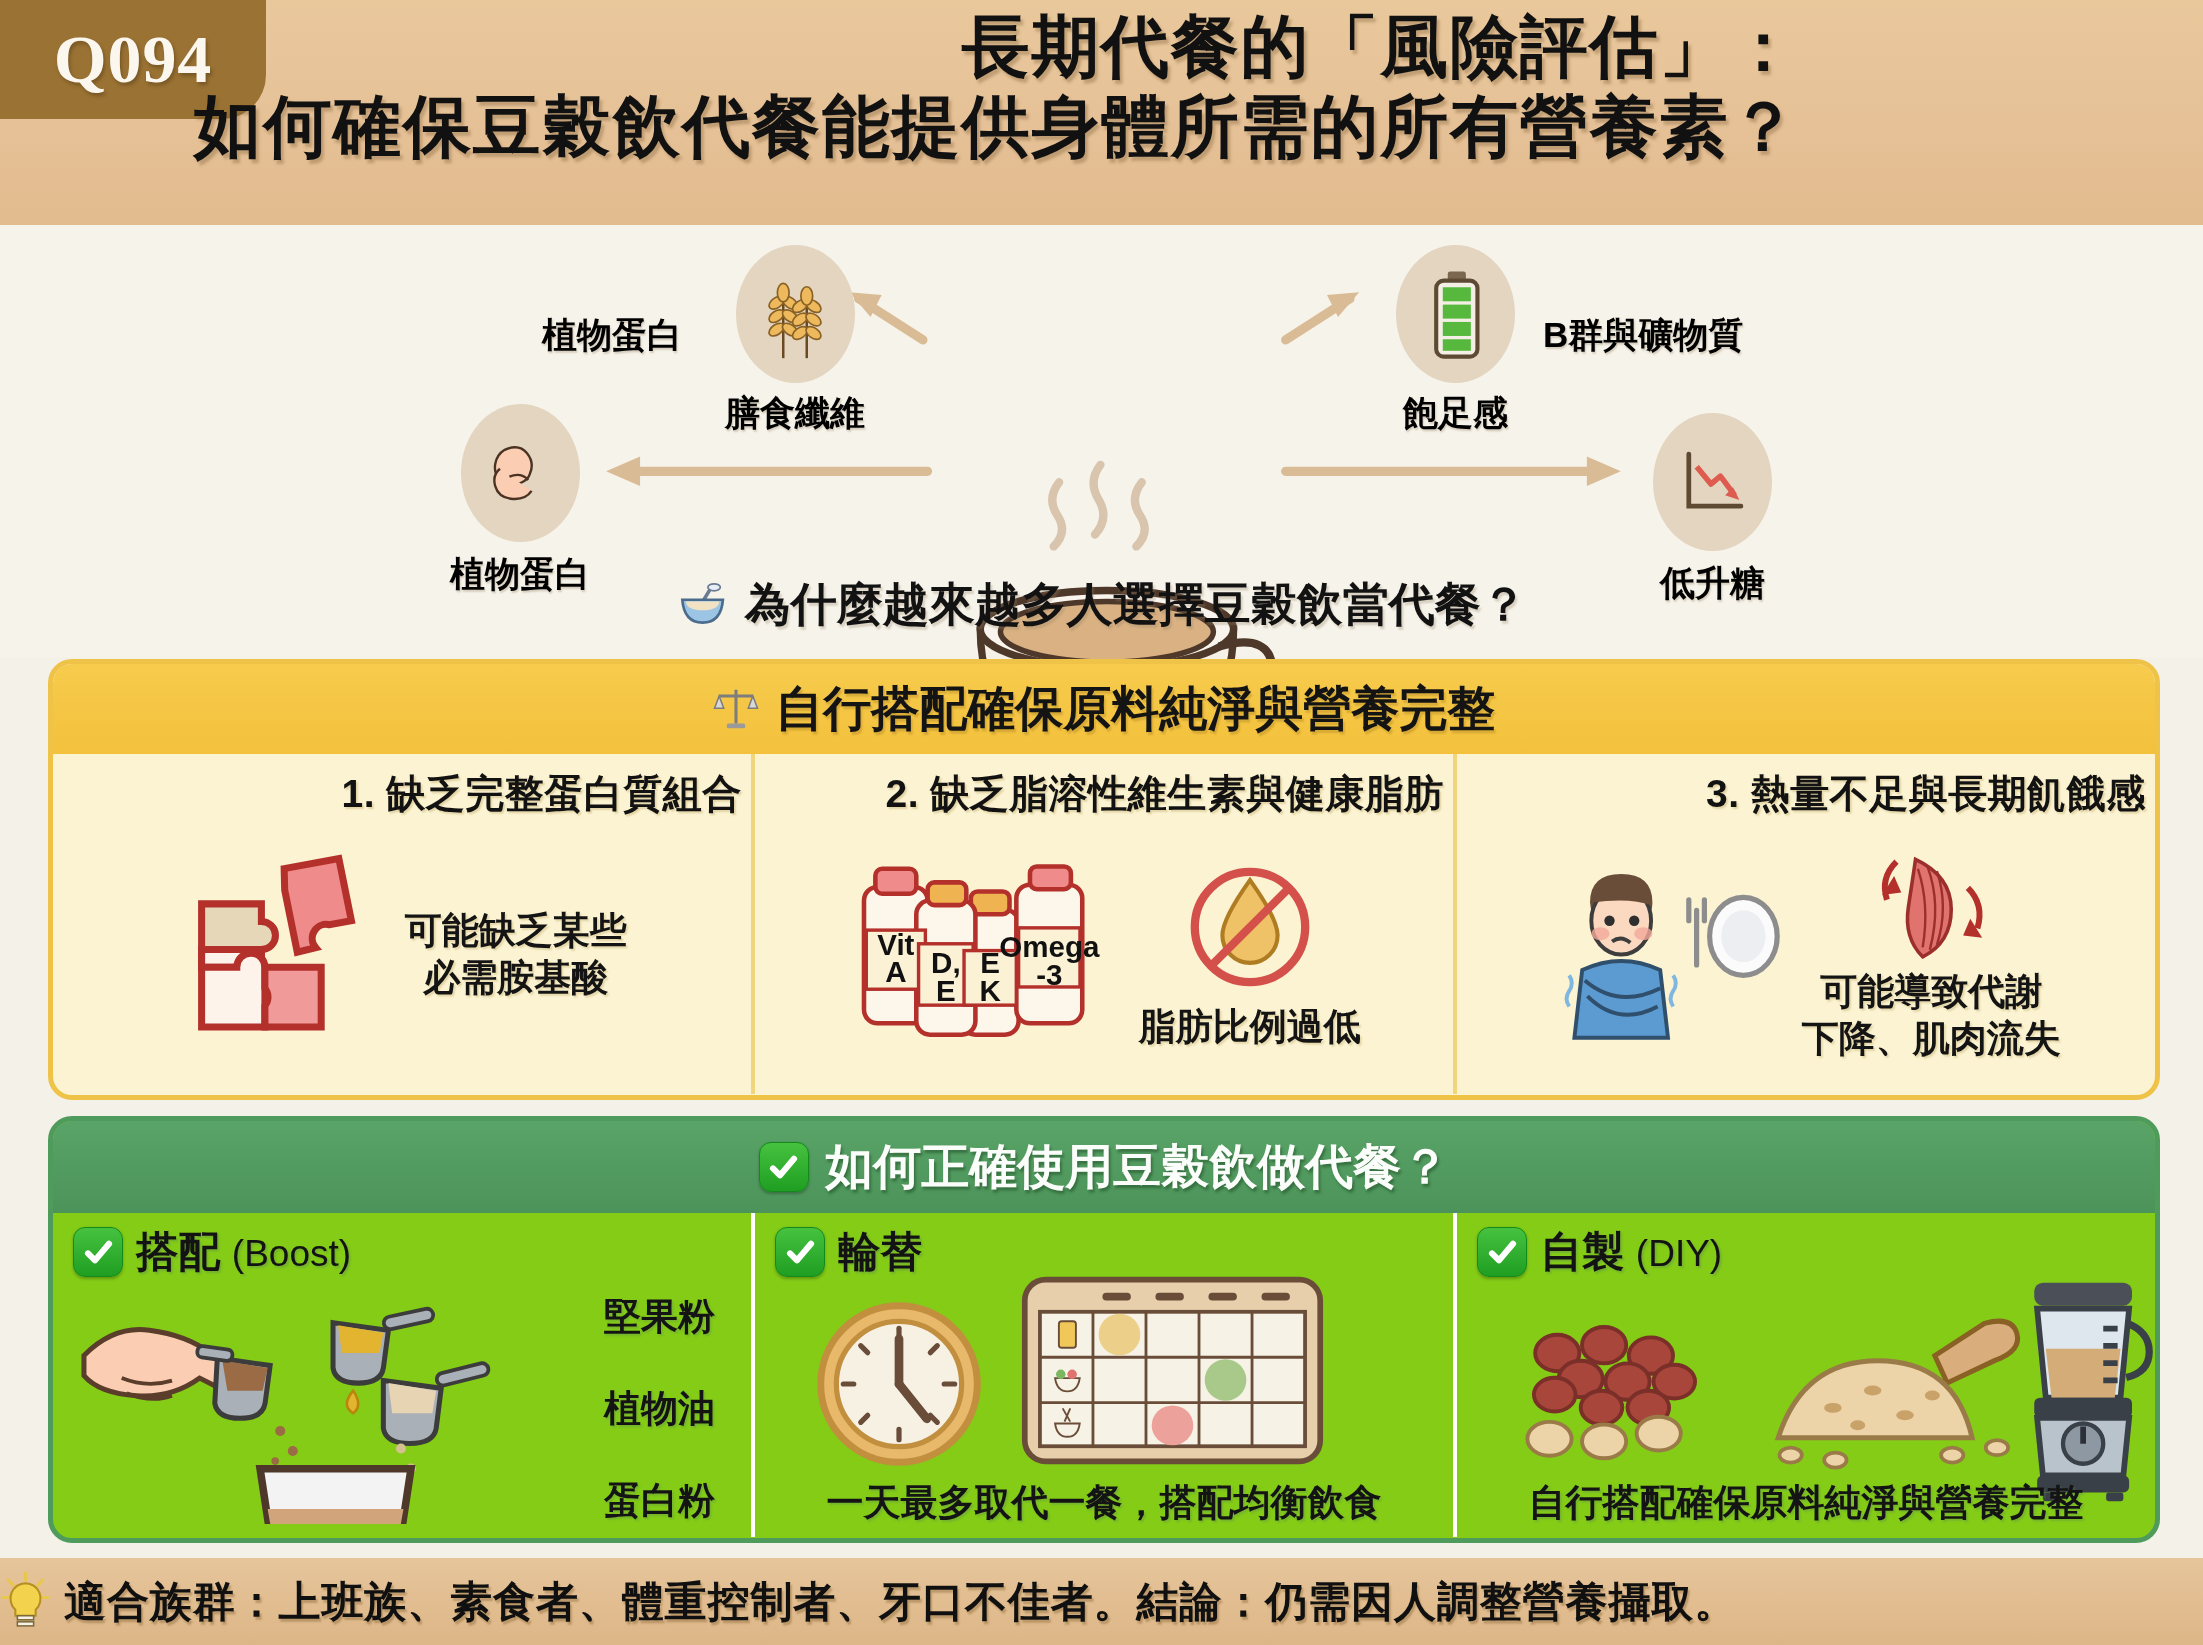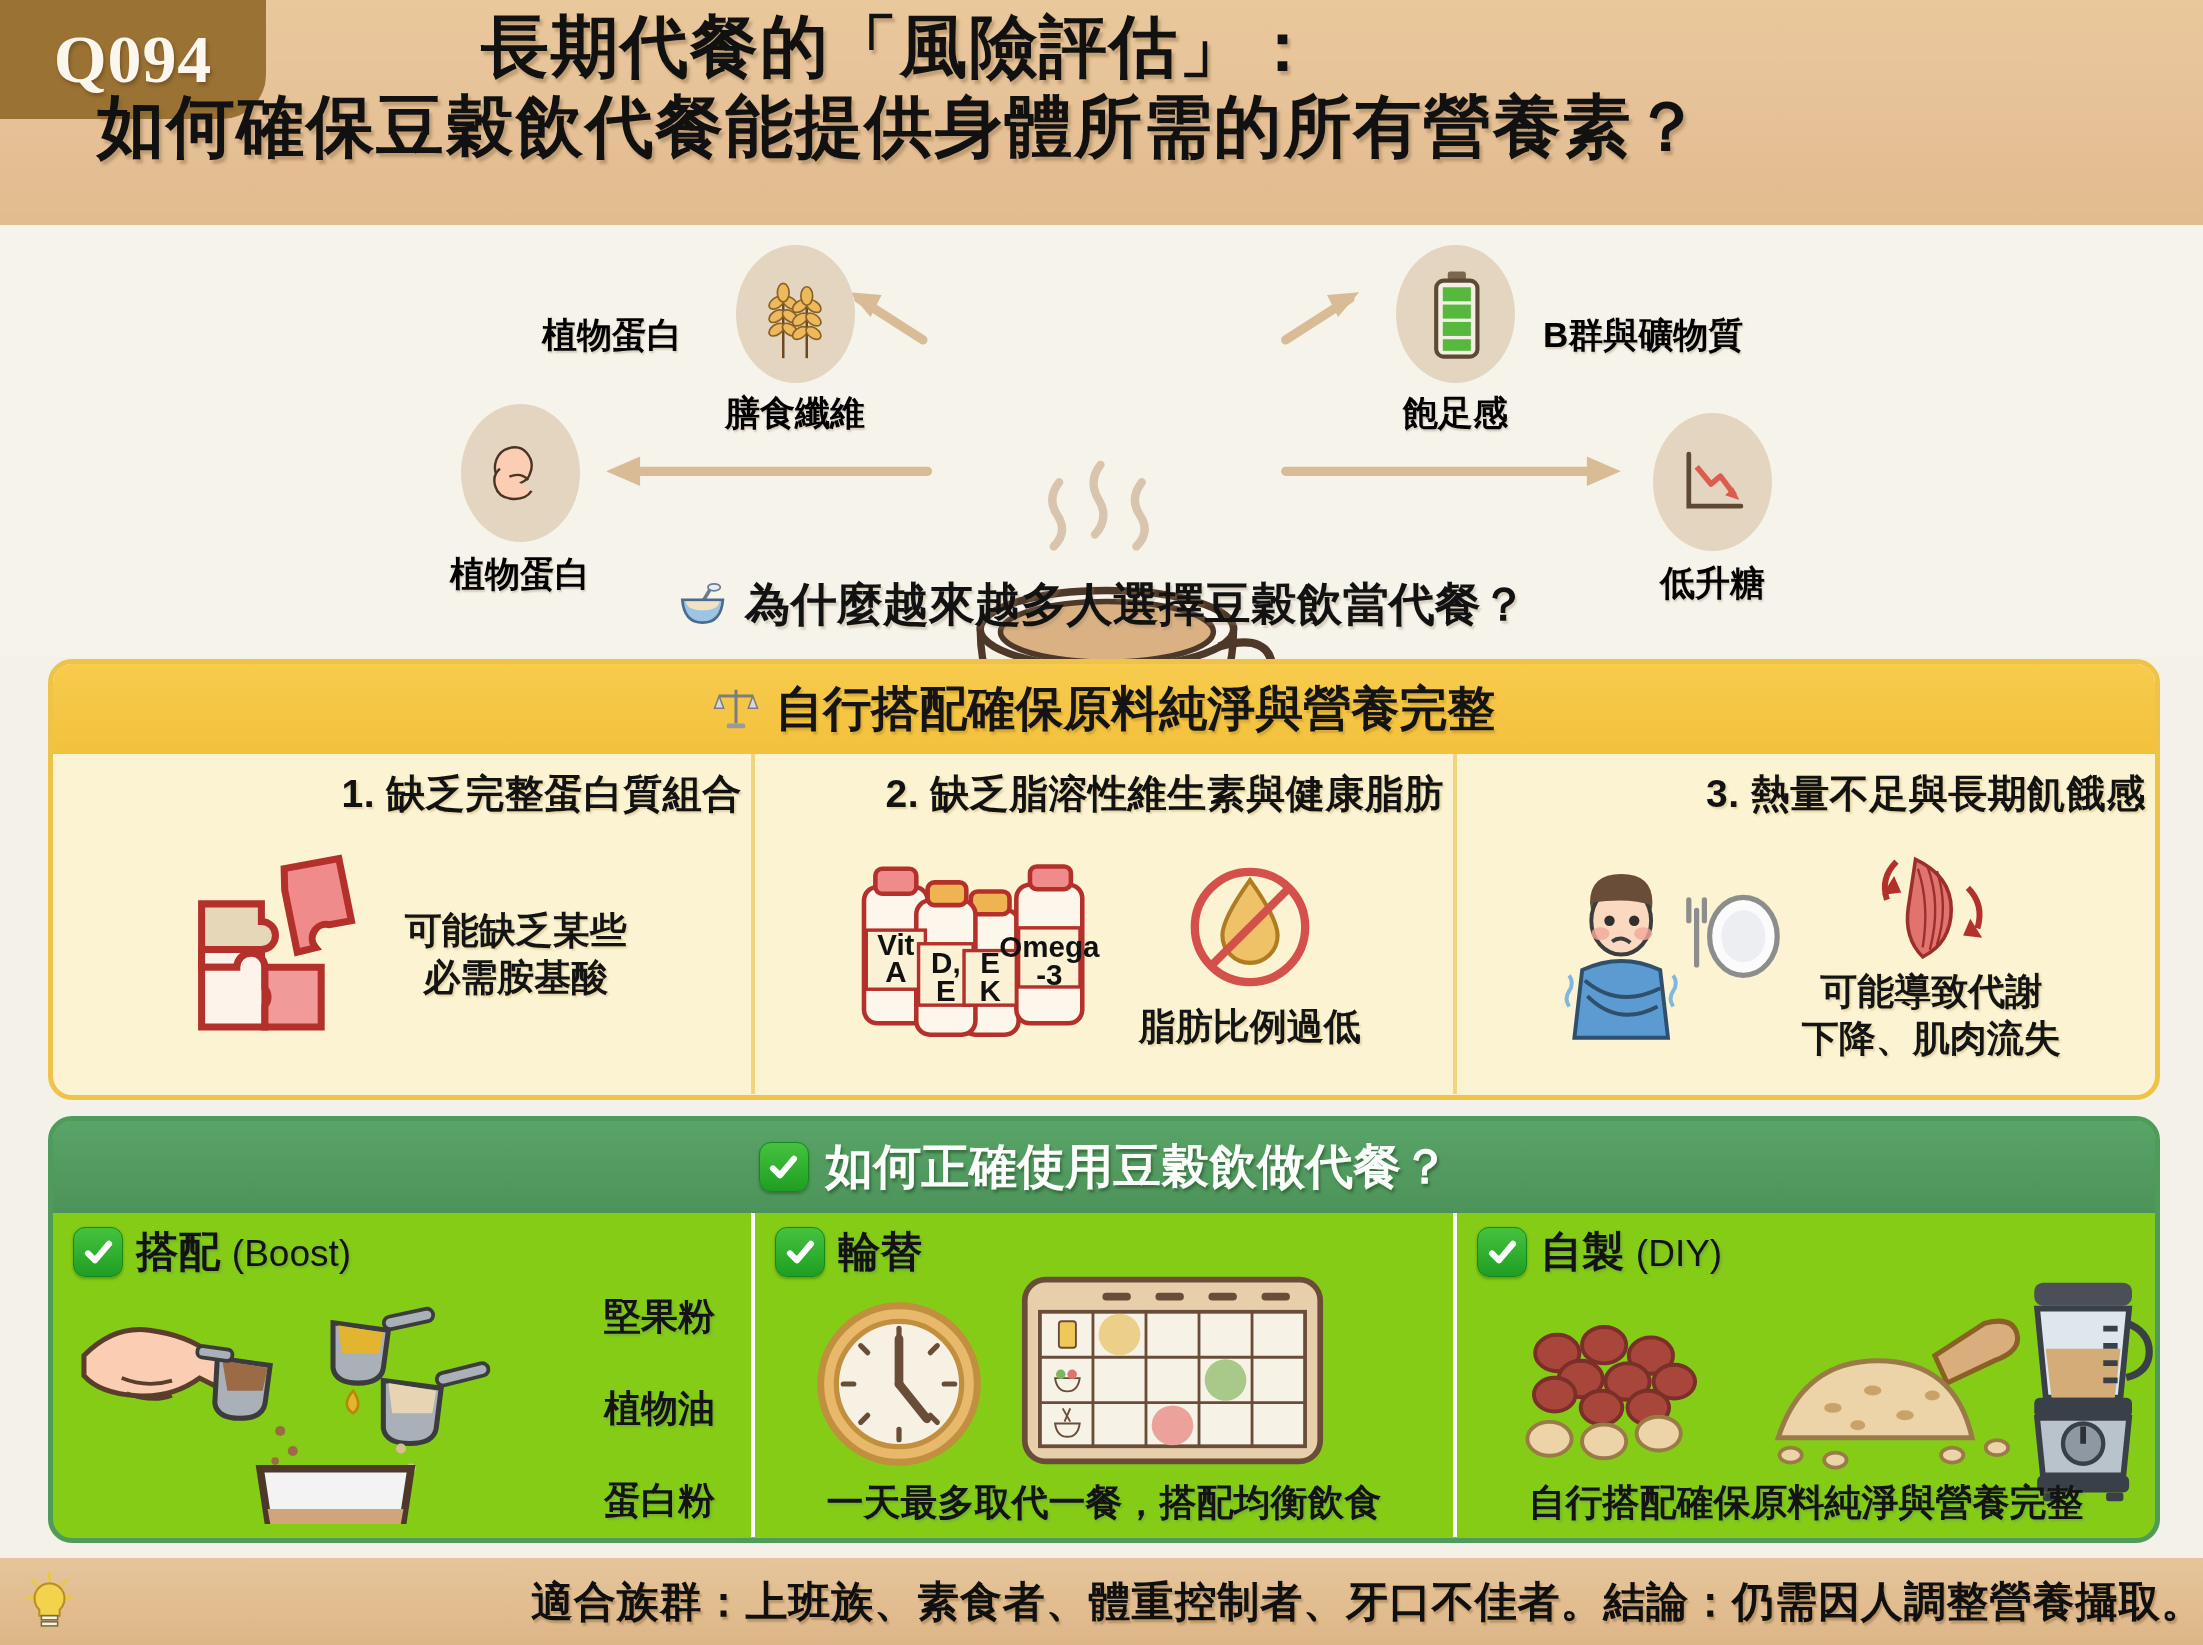--- a/index.html
+++ b/index.html
@@ -24,21 +24,21 @@
     border-bottom-right-radius: 44px;
     display: flex; align-items: center; justify-content: center;
   }
   .qbadge span {
     font-size: 68px; font-weight: bold; color: #fbf7ee; letter-spacing: 0.9px;
     font-family: "Liberation Serif","DejaVu Serif",serif;
     text-shadow: 1.8px 2.8px 3.7px rgba(80,55,20,.45);
   }
   .header-title {
     position: absolute; left: 0; top: 5.5px; width: 1799px;
-    text-align: center; color: #111;
+    text-align: right; color: #111;
     font-size: 68px; font-weight: bold; line-height: 1.18;
     letter-spacing: 1.8px;
     text-shadow: 2.8px 3.7px 2.8px rgba(120,90,50,.35);
   }
   .header-title .l1 { display:block; }
   .header-title .l2 { display:block; }
 
   
   .hero { position: absolute; left: 0; top: 225px; width: 2204px; height: 432px;
           background: #f6f3ea; }
@@ -121,21 +121,21 @@
     border: 1.8px solid #148a1c;
     display:flex; align-items:center; justify-content:center;
     box-shadow: 0 1.8px 2.8px rgba(0,0,0,.25);
   }
   .tick svg { width: 35px; height: 35px; }
 
   
   .footer {
     position: absolute; left: 0; top: 1558px; width: 2204px; height: 87px;
     background: linear-gradient(180deg,#e6c59b,#ddb687);
-    display:flex; align-items:center; justify-content:space-between; gap: 13px; padding-left: 24px;
+    display:flex; align-items:center; justify-content:flex-start; gap: 13px;
   }
   .footer-text {
     font-size: 42px; font-weight: bold; color:#101010; letter-spacing: 0.9px;
     text-shadow: 1.8px 2.8px 1.8px rgba(130,95,45,.4);
   }
 
   .vitbottle-label { font-size: 26px; font-weight: bold; fill:#111; }
 </style>
 </head>
 <body>

